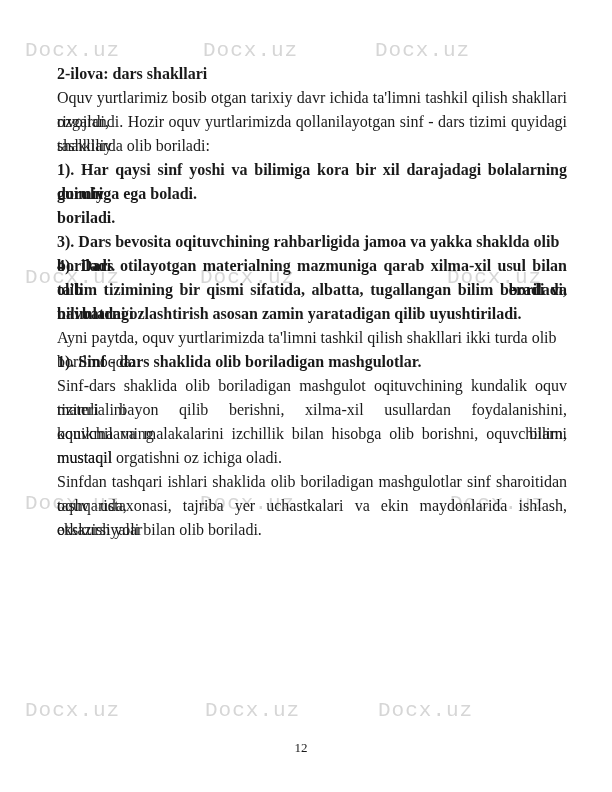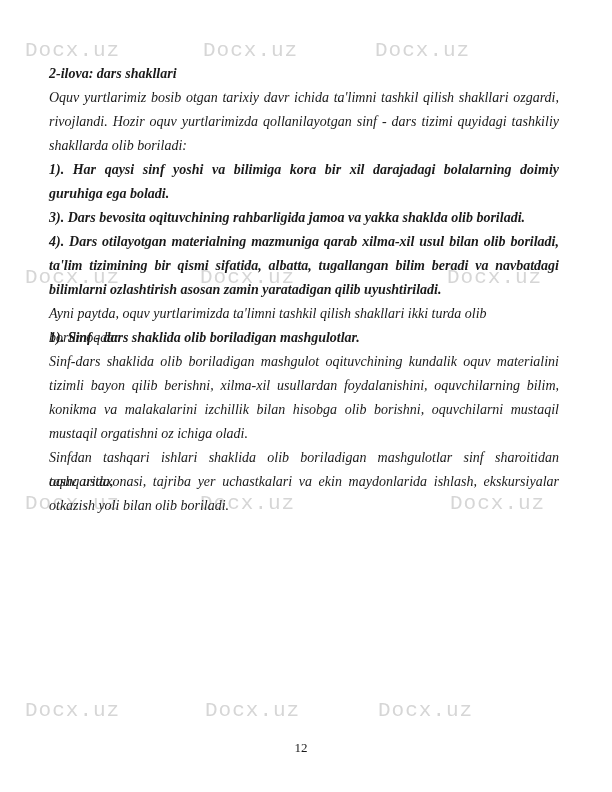--- a/index.html
+++ b/index.html
@@ -23,26 +23,25 @@
     font-family: Liberation Mono, monospace;
     font-size: 21px;
     font-weight: 500;
     letter-spacing: 1px;
     color: var(--wm-color, #d6d6d6);
     white-space: nowrap;
     line-height: 1;
   }
   .content {
     position: absolute;
-    left: 49px;
+    left: 57px;
     top: 62px;
     width: 510px;
     z-index: 1;
-    font-size: 14px;
-    font-style: italic;
+    font-size: 16px;
   }
   .line {
     height: 24px;
     line-height: 24px;
     text-align: left;
     white-space: normal;
   }
   .line.b { font-weight: bold; }
   .line.j { text-align: justify; text-align-last: justify; }
   .line.c { text-align: center; }
@@ -76,20 +75,21 @@
       <span class="wm" style="left: 205px; top: 700px;">Docx.uz</span>
       <span class="wm" style="left: 378px; top: 700px;">Docx.uz</span>
     </div>
   <div class="content">
       <div class="line b"><span>2-ilova: dars shakllari</span></div>
       <div class="line j"><span>Oquv yurtlarimiz bosib otgan tarixiy davr ichida ta'limni tashkil qilish shakllari ozgardi,</span></div>
       <div class="line j"><span>rivojlandi. Hozir oquv yurtlarimizda qollanilayotgan sinf - dars tizimi quyidagi tashkiliy</span></div>
       <div class="line"><span>shakllarda olib boriladi:</span></div>
       <div class="line b j"><span>1). Har qaysi sinf yoshi va bilimiga kora bir xil darajadagi bolalarning doimiy</span></div>
       <div class="line b"><span>guruhiga ega boladi.</span></div>
+      <div class="line b"><span>boriladi.</span></div>
       <div class="line b"><span>3). Dars bevosita oqituvchining rahbarligida jamoa va yakka shaklda olib boriladi.</span></div>
       <div class="line b j"><span>4). Dars otilayotgan materialning mazmuniga qarab xilma-xil usul bilan olib boriladi,</span></div>
       <div class="line b j"><span>ta'lim tizimining bir qismi sifatida, albatta, tugallangan bilim beradi va navbatdagi</span></div>
       <div class="line b"><span>bilimlarni ozlashtirish asosan zamin yaratadigan qilib uyushtiriladi.</span></div>
       <div class="line"><span>Ayni paytda, oquv yurtlarimizda ta'limni tashkil qilish shakllari ikki turda olib borilmoqda:</span></div>
       <div class="line b"><span>1). Sinf - dars shaklida olib boriladigan mashgulotlar.</span></div>
       <div class="line j"><span>Sinf-dars shaklida olib boriladigan mashgulot oqituvchining kundalik oquv materialini</span></div>
       <div class="line j"><span>tizimli bayon qilib berishni, xilma-xil usullardan foydalanishini, oquvchilarning bilim,</span></div>
       <div class="line j"><span>konikma va malakalarini izchillik bilan hisobga olib borishni, oquvchilarni mustaqil</span></div>
       <div class="line"><span>mustaqil orgatishni oz ichiga oladi.</span></div>

